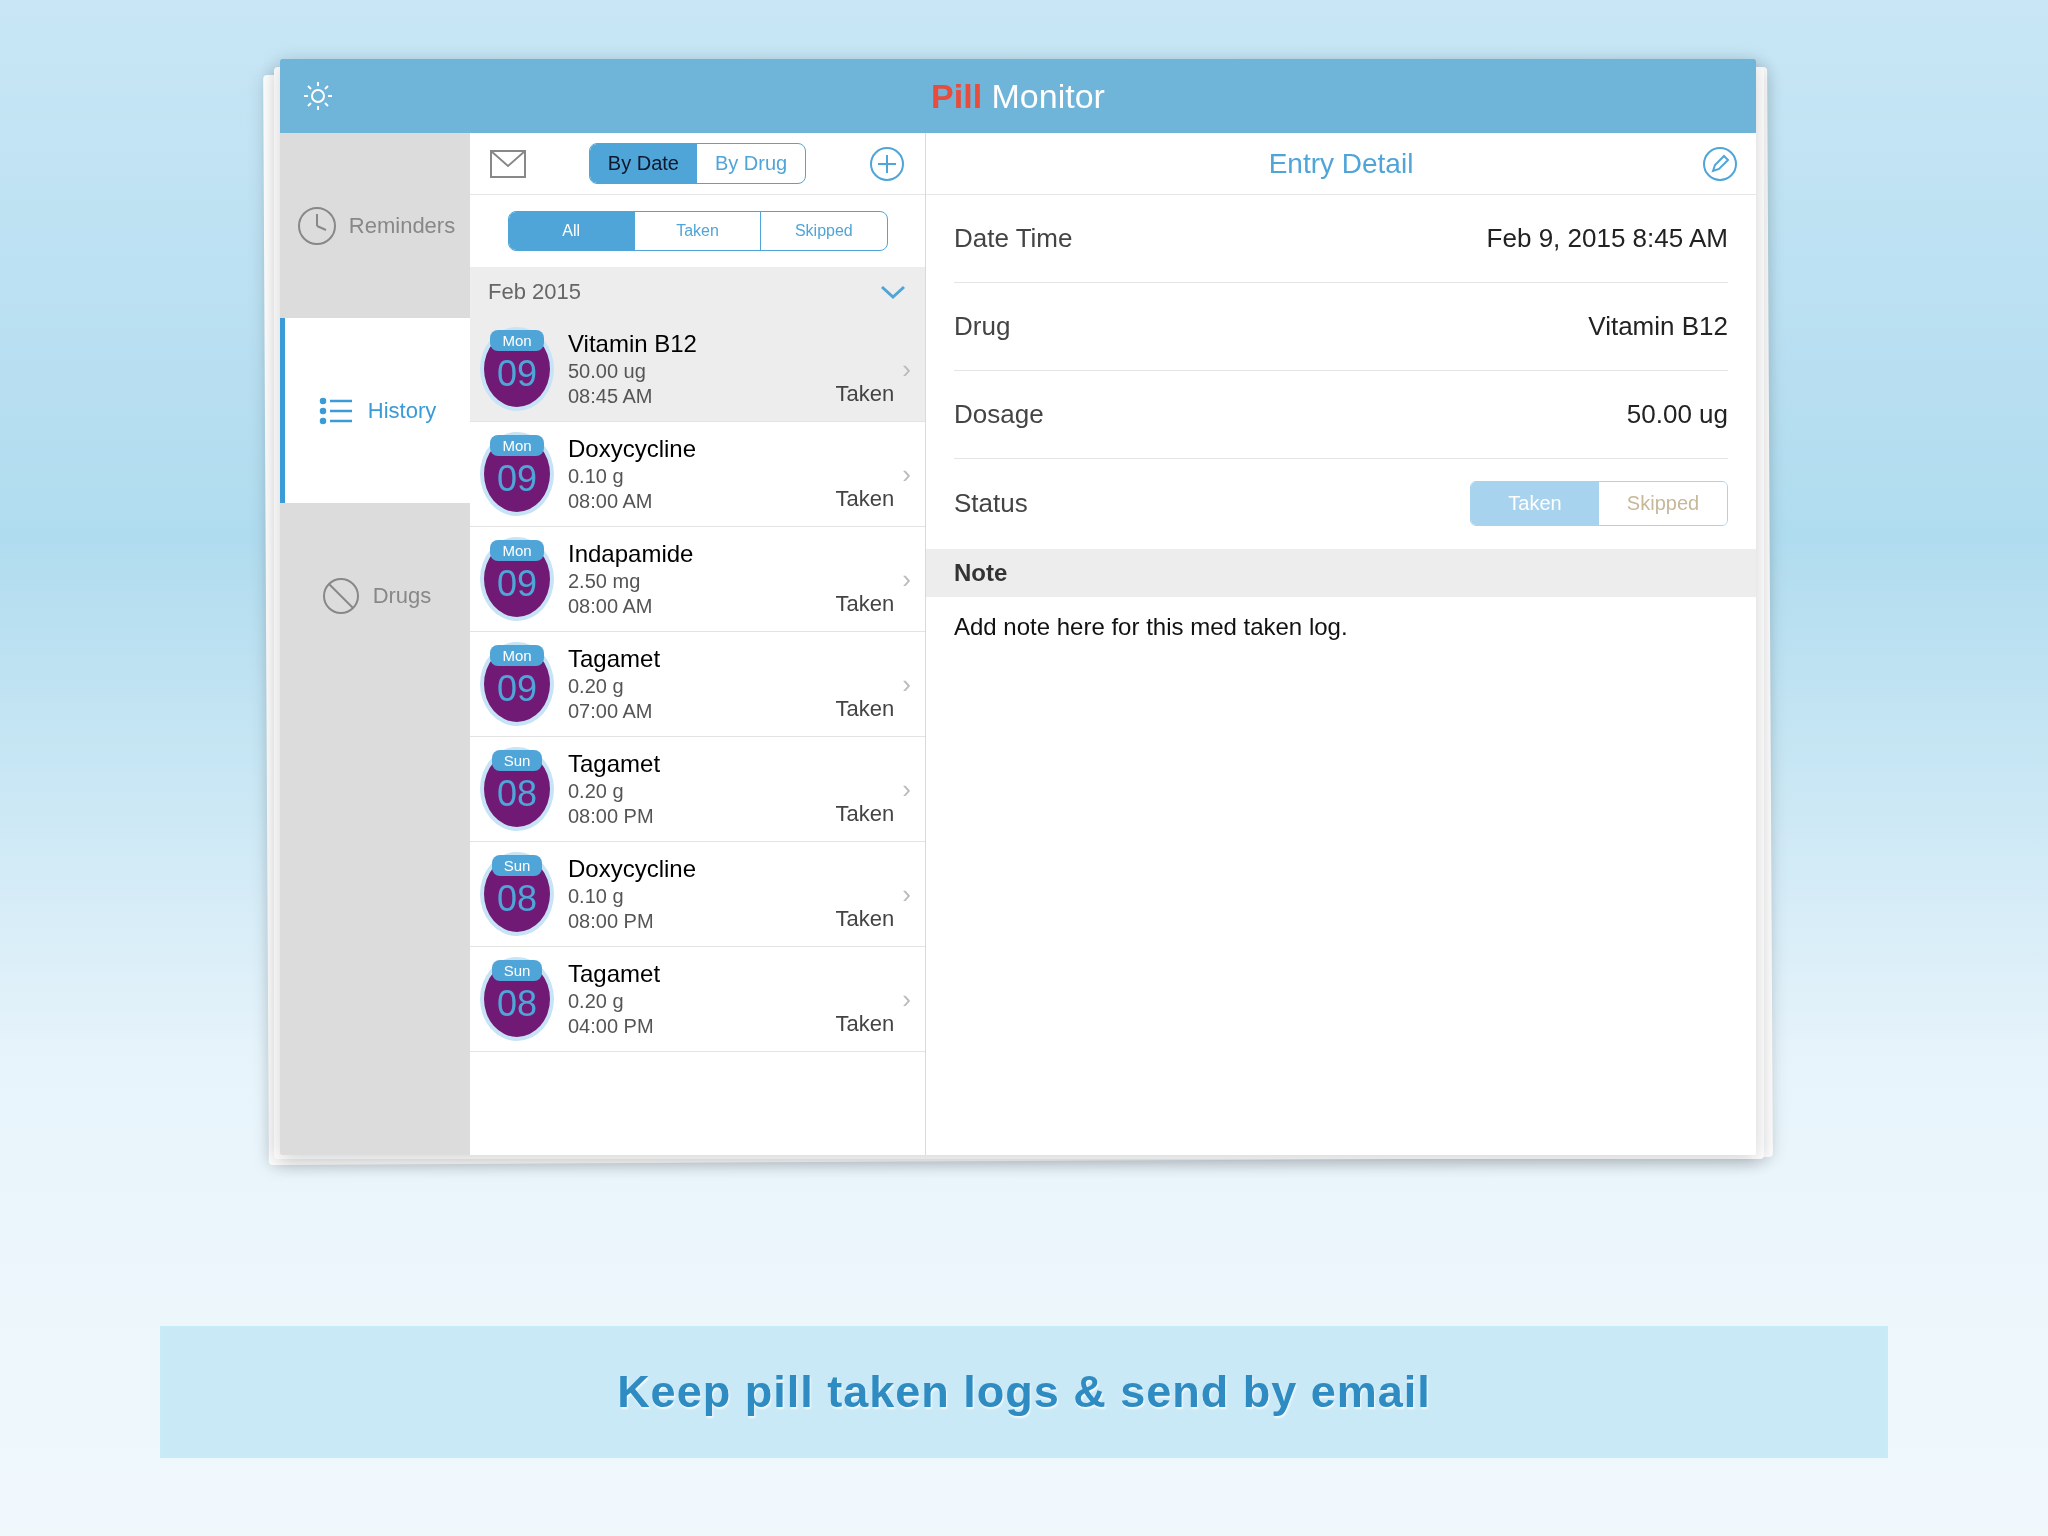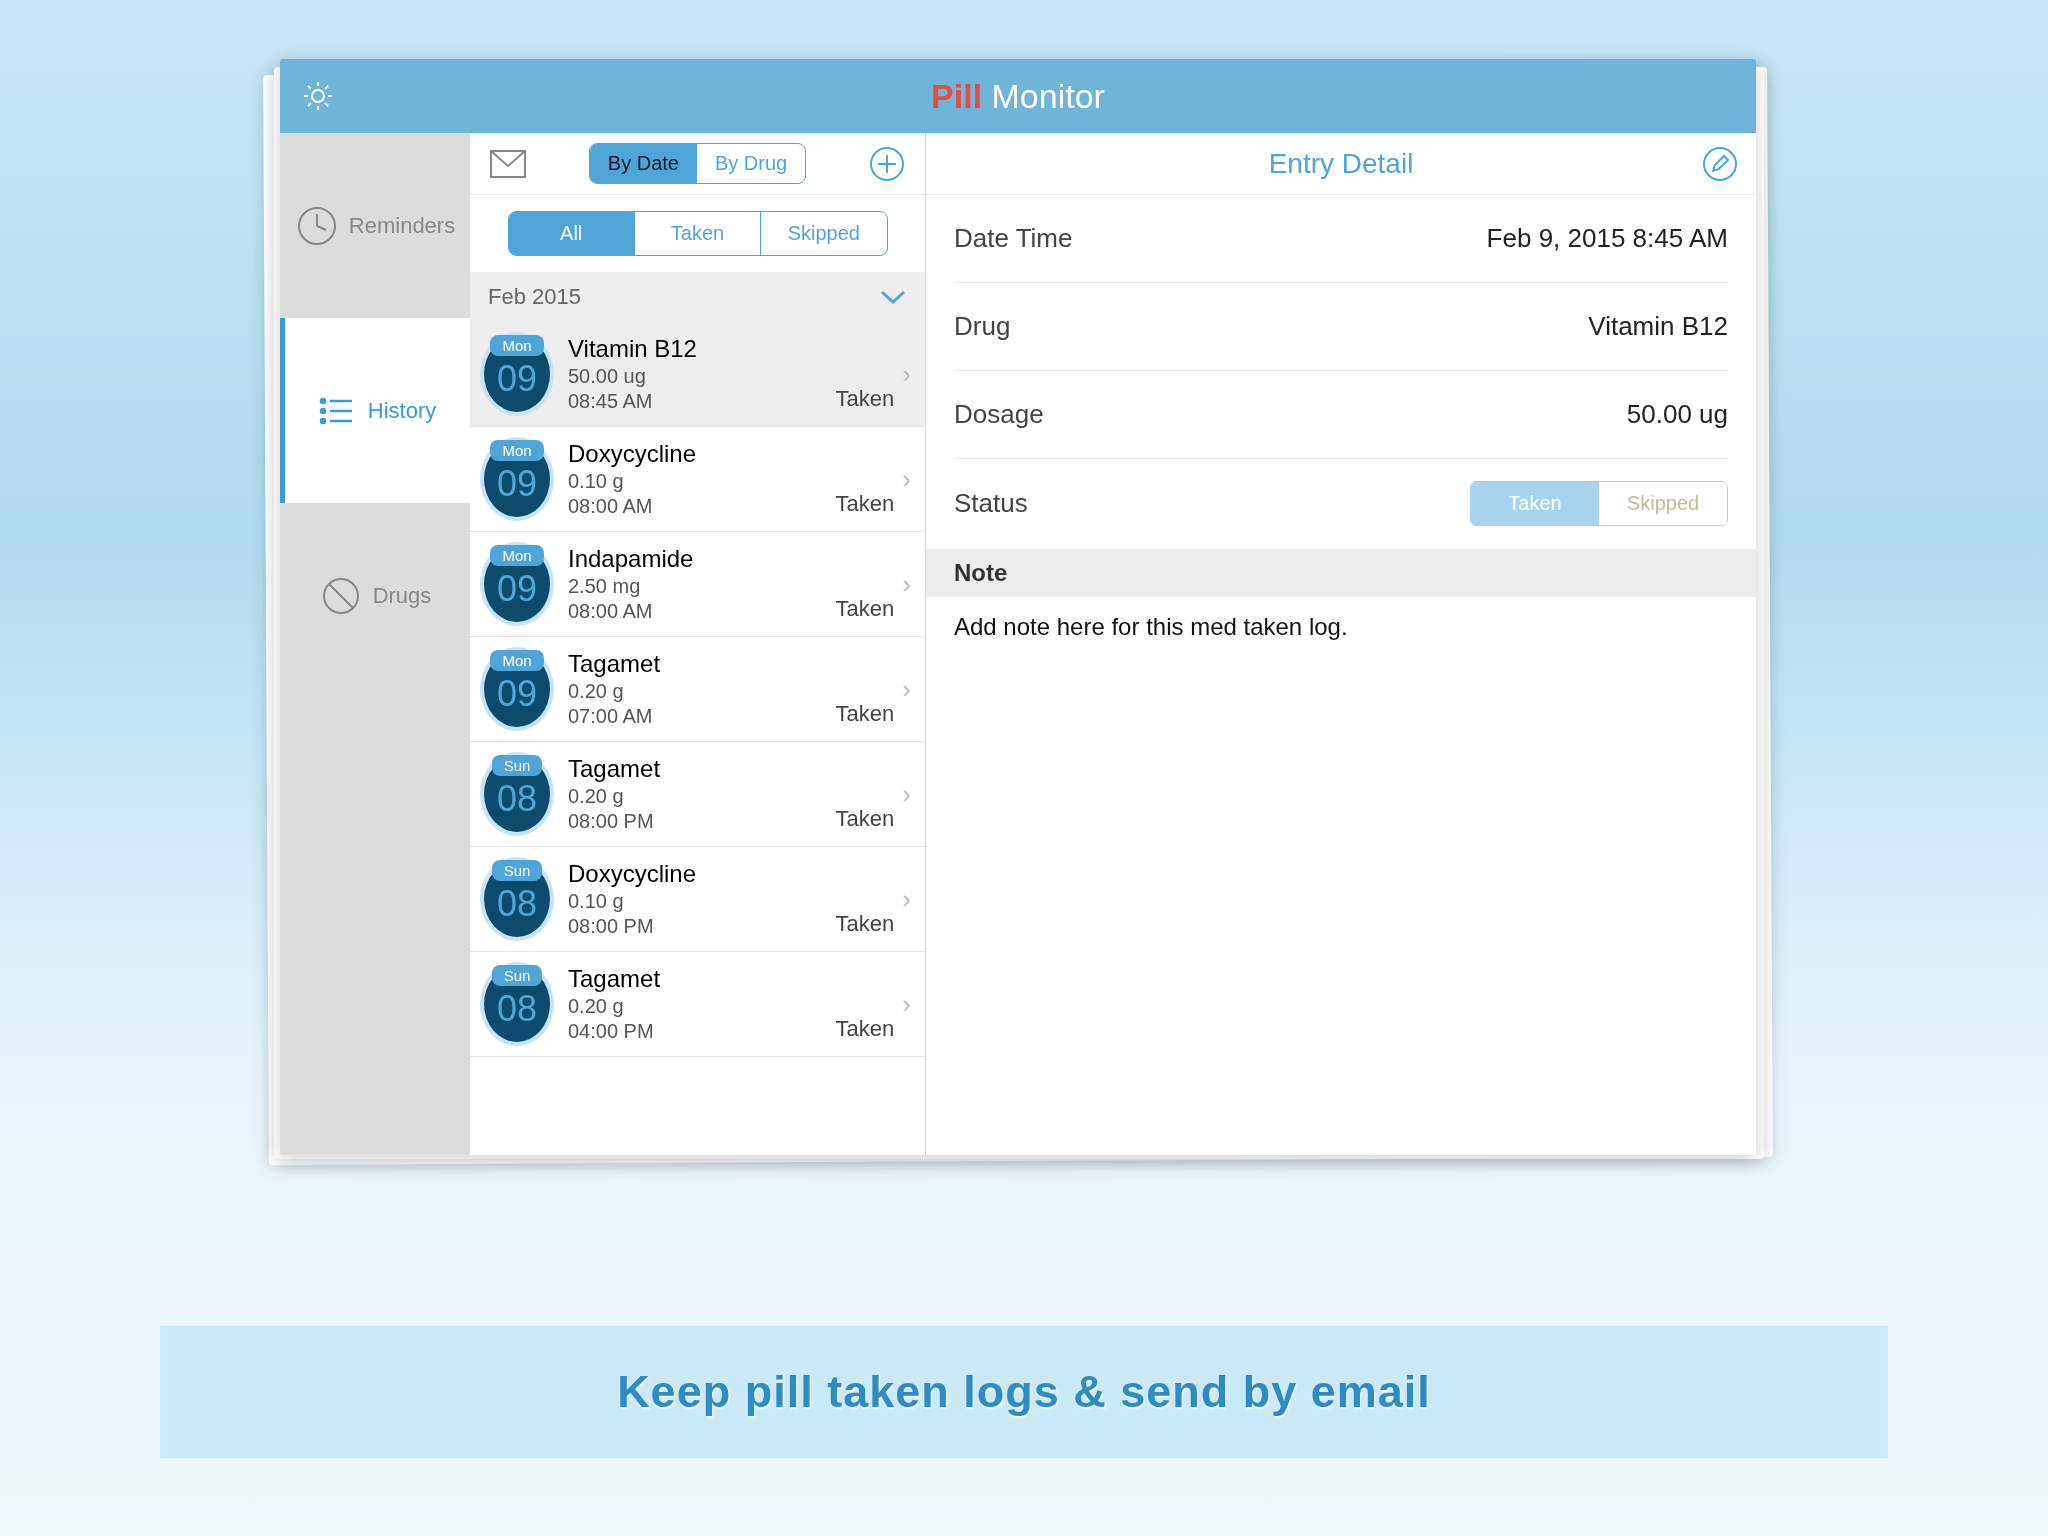--- a/index.html
+++ b/index.html
@@ -40,30 +40,30 @@
 .mid-col { width:456px; background:#fff; display:flex; flex-direction:column; border-right:1px solid #d9d9d9; }
 .mid-header { height:62px; display:flex; align-items:center; padding:0 18px; gap:14px; border-bottom:1px solid #e6e6e6; }
 .envelope-btn { width:40px; height:40px; display:flex; align-items:center; justify-content:center; }
 .seg1 { display:flex; border:1px solid #4fa5d8; border-radius:8px; overflow:hidden; margin-left:auto; margin-right:auto; }
 .seg1 div { padding:8px 18px; font-size:20px; color:#4fa5d8; }
 .seg1 .sel { background:#4fa5d8; color:#0f172a; }
 .add-btn { width:40px; height:40px; display:flex; align-items:center; justify-content:center; }
 
 .seg2-row { padding:16px 30px; display:flex; justify-content:center; }
 .seg2 { display:flex; border:1px solid #4fa5d8; border-radius:8px; overflow:hidden; width:380px; }
-.seg2 div { flex:1; text-align:center; padding:10px 0; font-size:20px; color:#4fa5d8; border-right:1px solid #4fa5d8; }
+.seg2 div { flex:1; text-align:center; padding:10px 0; font-size:16px; color:#4fa5d8; border-right:1px solid #4fa5d8; }
 .seg2 div:last-child { border-right:none; }
 .seg2 .sel { background:#4fa5d8; color:#fff; }
 
 .month-row { background:#ededed; padding:12px 18px; display:flex; align-items:center; justify-content:space-between; color:#666; font-size:22px; }
 
 .entries { flex:1; overflow:hidden; }
 .entry { display:flex; align-items:center; padding:10px 14px 10px 10px; border-bottom:1px solid #e3e3e3; position:relative; }
 .entry.sel { background:#ededed; }
-.date-pill { width:74px; height:84px; border-radius:50%; border:4px solid #c6e4f5; background:#0c4a6e; display:flex; flex-direction:column; align-items:center; justify-content:center; margin-right:14px; position:relative; }
+.date-pill { width:74px; height:84px; border-radius:50%; border:4px solid #c6e4f5; background:#701a75; display:flex; flex-direction:column; align-items:center; justify-content:center; margin-right:14px; position:relative; }
 .date-pill .dow { position:absolute; top:-1px; background:#4fa5d8; color:#fff; font-size:15px; padding:2px 12px; border-radius:8px; }
 .date-pill .dnum { font-size:36px; color:#4fa5d8; font-weight:300; margin-top:10px; }
 .entry-text { flex:1; }
 .entry-text .name { font-size:24px; color:#000; }
 .entry-text .dose { font-size:20px; color:#555; margin-top:2px; }
 .entry-text .time { font-size:20px; color:#555; margin-top:2px; }
 .entry-status { font-size:22px; color:#444; align-self:flex-end; margin-bottom:4px; }
 .entry .chev { color:#bbb; font-size:26px; margin-left:8px; align-self:center; }
 
 

